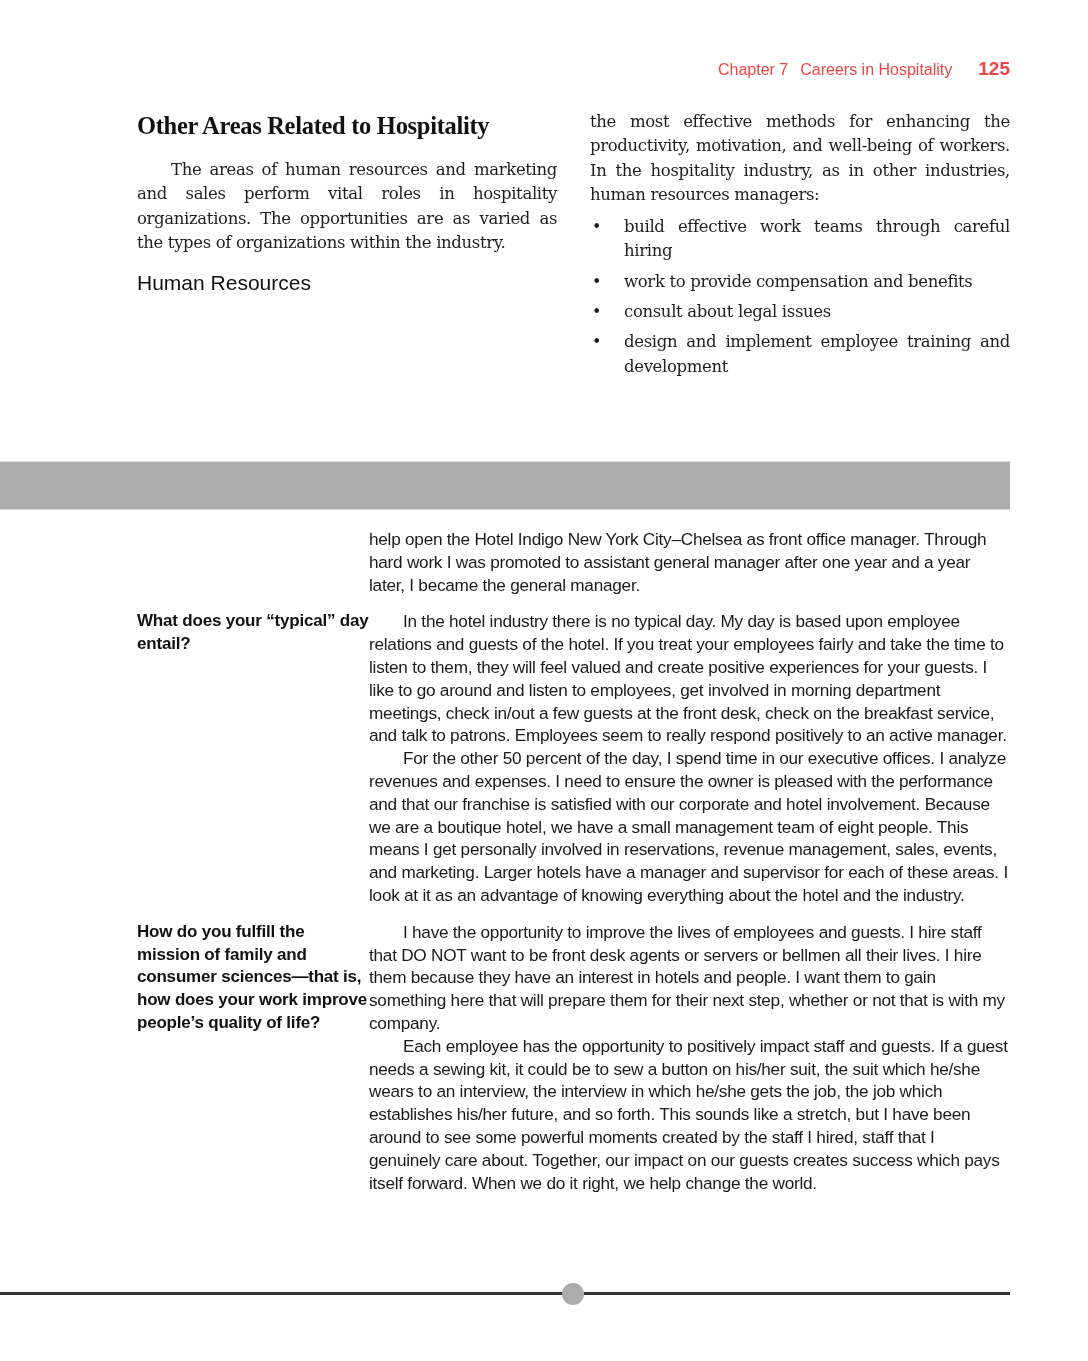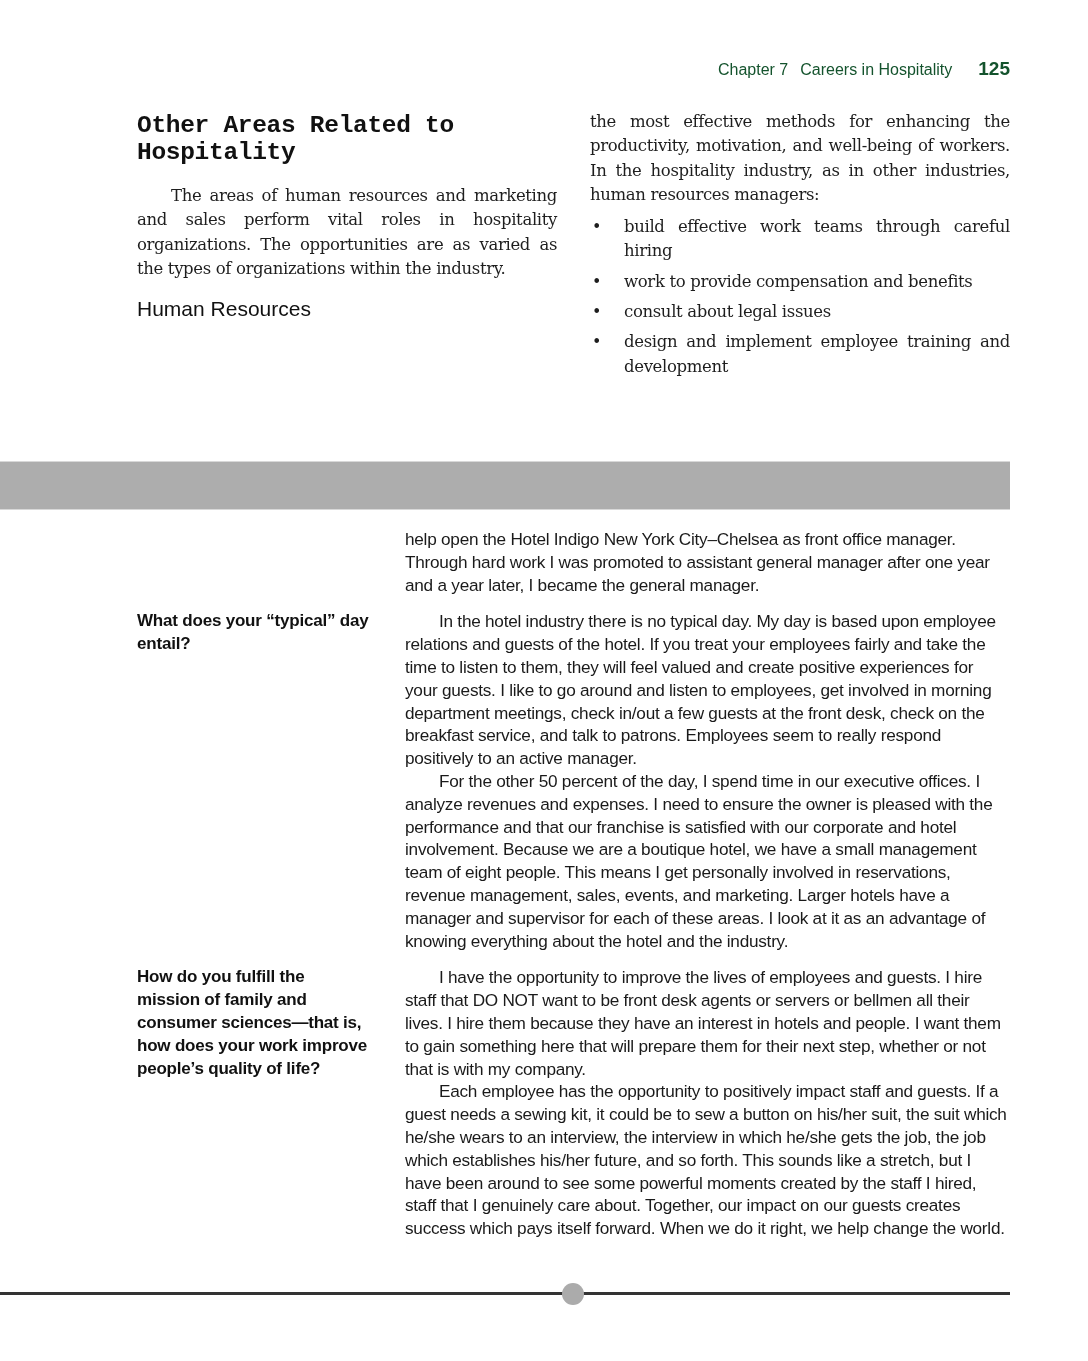--- a/index.html
+++ b/index.html
@@ -1,32 +1,32 @@
 <!DOCTYPE html>
 <html><head>
 <meta charset="utf-8">
 <style>
   html, body { margin: 0; padding: 0; background: #ffffff; }
   body { width: 1088px; height: 1361px; position: relative; overflow: hidden; color: #1a1a1a; }
 
   .running-head {
     position: absolute; top: 58px; right: 78px;
-    font-family: "Liberation Sans", sans-serif; font-size: 16px; color: #14532d;
+    font-family: "Liberation Sans", sans-serif; font-size: 16px; color: #ef4444;
     display: flex; align-items: baseline; gap: 0;
   }
   .running-head .chap { margin-right: 12px; }
   .running-head .title { margin-right: 26px; }
   .running-head .pageno { font-weight: bold; font-size: 19px; }
 
   .col { position: absolute; top: 110px; width: 420px; }
   .col-left { left: 137px; }
   .col-right { left: 590px; width: 420px; }
 
   .h1 {
-    font-family: Liberation Mono, monospace; font-weight: bold;
+    font-family: Liberation Serif, serif; font-weight: bold;
     font-size: 24.5px; letter-spacing: -0.3px; margin: 2px 0 18px 0; color: #111;
   }
   .h2 {
     font-family: "Liberation Sans", sans-serif; font-size: 21px;
     margin: 16px 0 8px 0; color: #111;
   }
   .serif {
     font-family: "DejaVu Serif", serif; font-size: 16.5px; line-height: 24.3px;
     text-align: justify; margin: 0; color: #1e1e1e; letter-spacing: -0.35px;
   }
@@ -42,21 +42,21 @@
   ul.bullets li .dot {
     position: absolute; left: 2px; top: 0; font-size: 16px;
   }
 
   .gray-band {
     position: absolute; left: 0; top: 461px; width: 1010px; height: 47px;
     background: #adadad; border-top: 1px solid #d8d8d8; border-bottom: 1px solid #d8d8d8;
   }
 
   .interview { position: absolute; left: 137px; top: 528px; width: 873px; }
-  .qa { display: flex; margin-bottom: 14px; gap: 36px; }
+  .qa { display: flex; margin-bottom: 14px; }
   .q {
     width: 232px; flex: none;
     font-family: "Liberation Sans", sans-serif; font-weight: bold;
     font-size: 17px; line-height: 22.8px; color: #111; letter-spacing: -0.2px;
   }
   .a { flex: 1; }
   .a p {
     font-family: "Liberation Sans", sans-serif; font-size: 17.2px; line-height: 22.8px;
     margin: 0; color: #1a1a1a; letter-spacing: -0.25px;
   }

